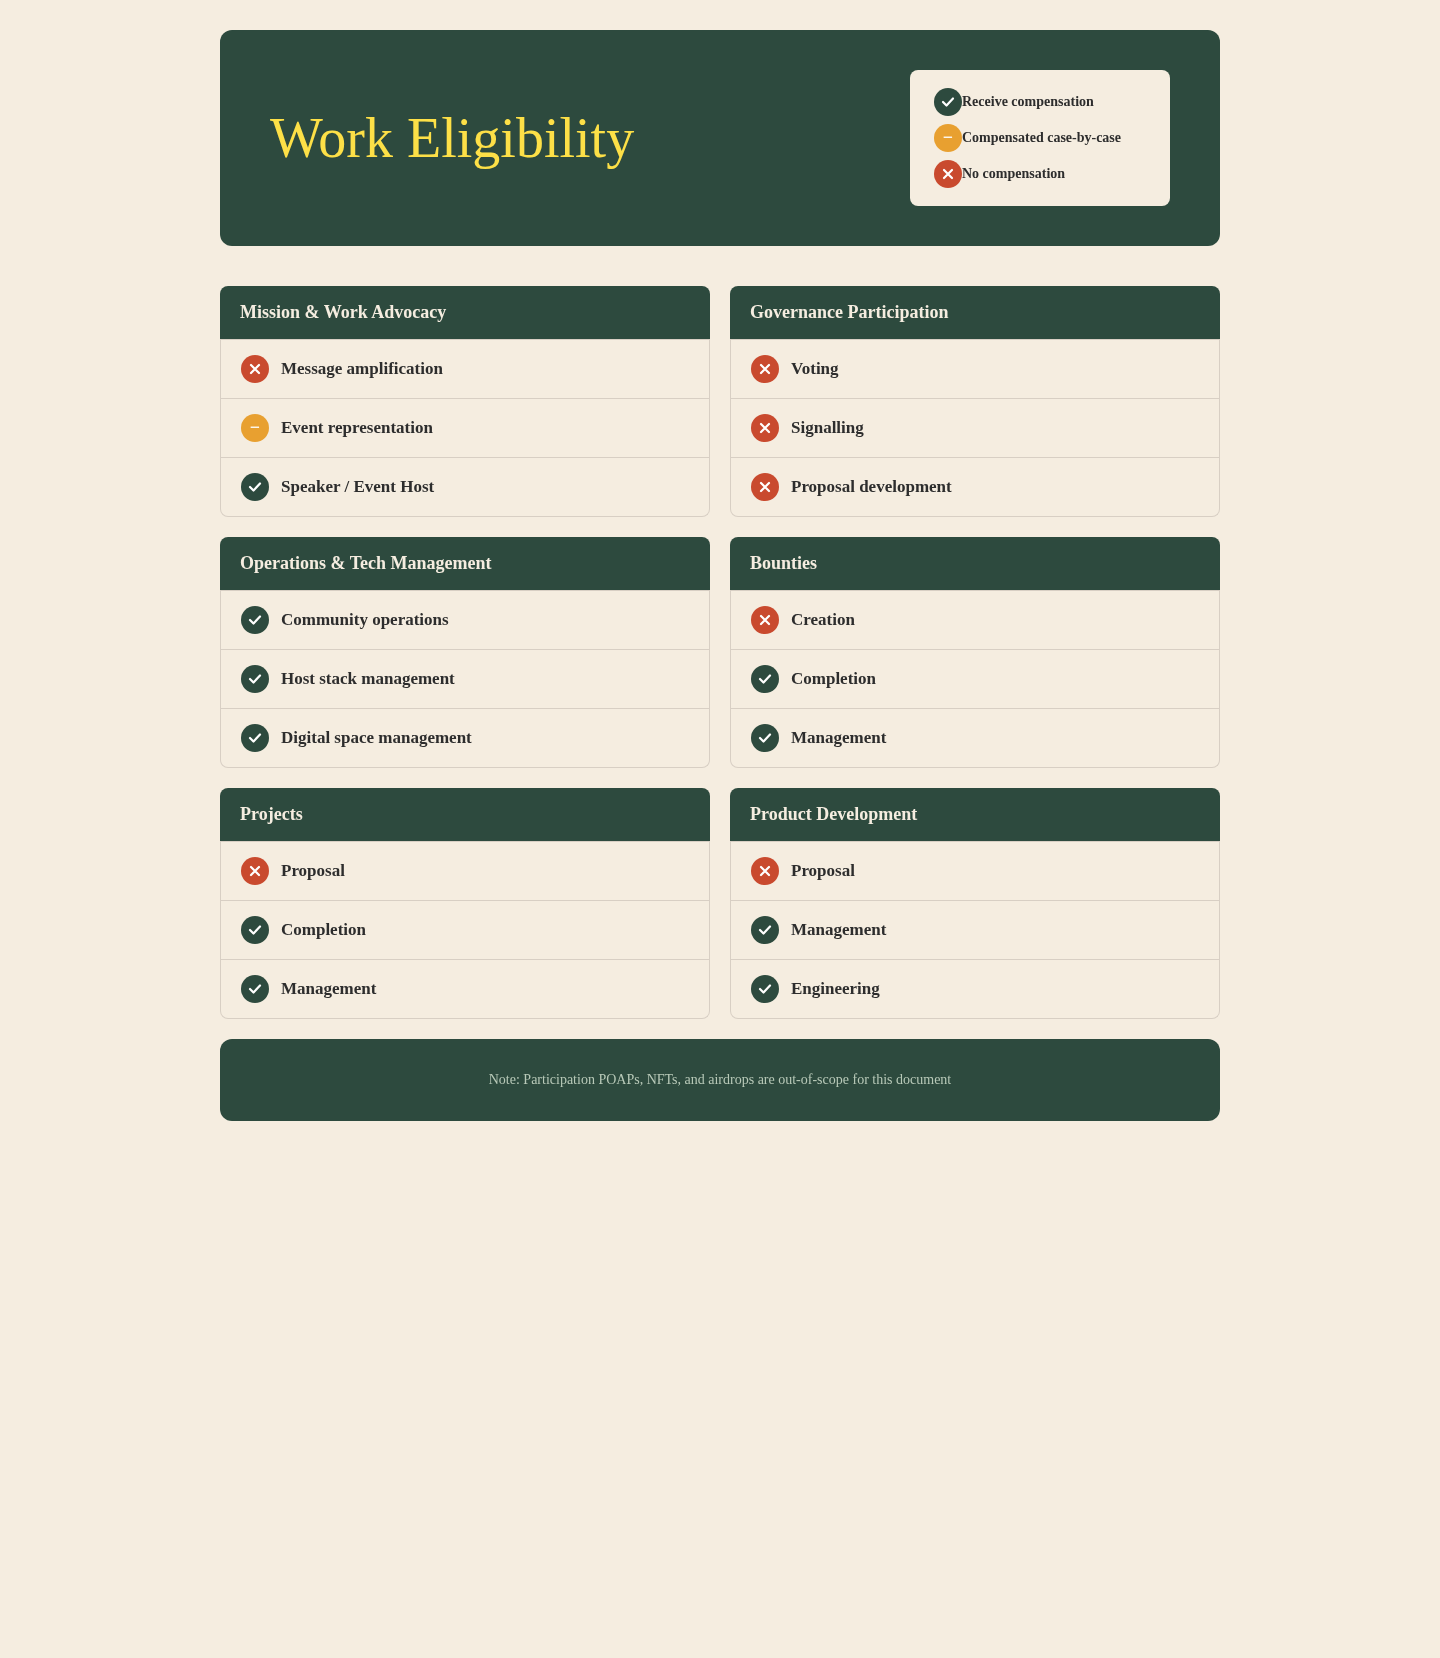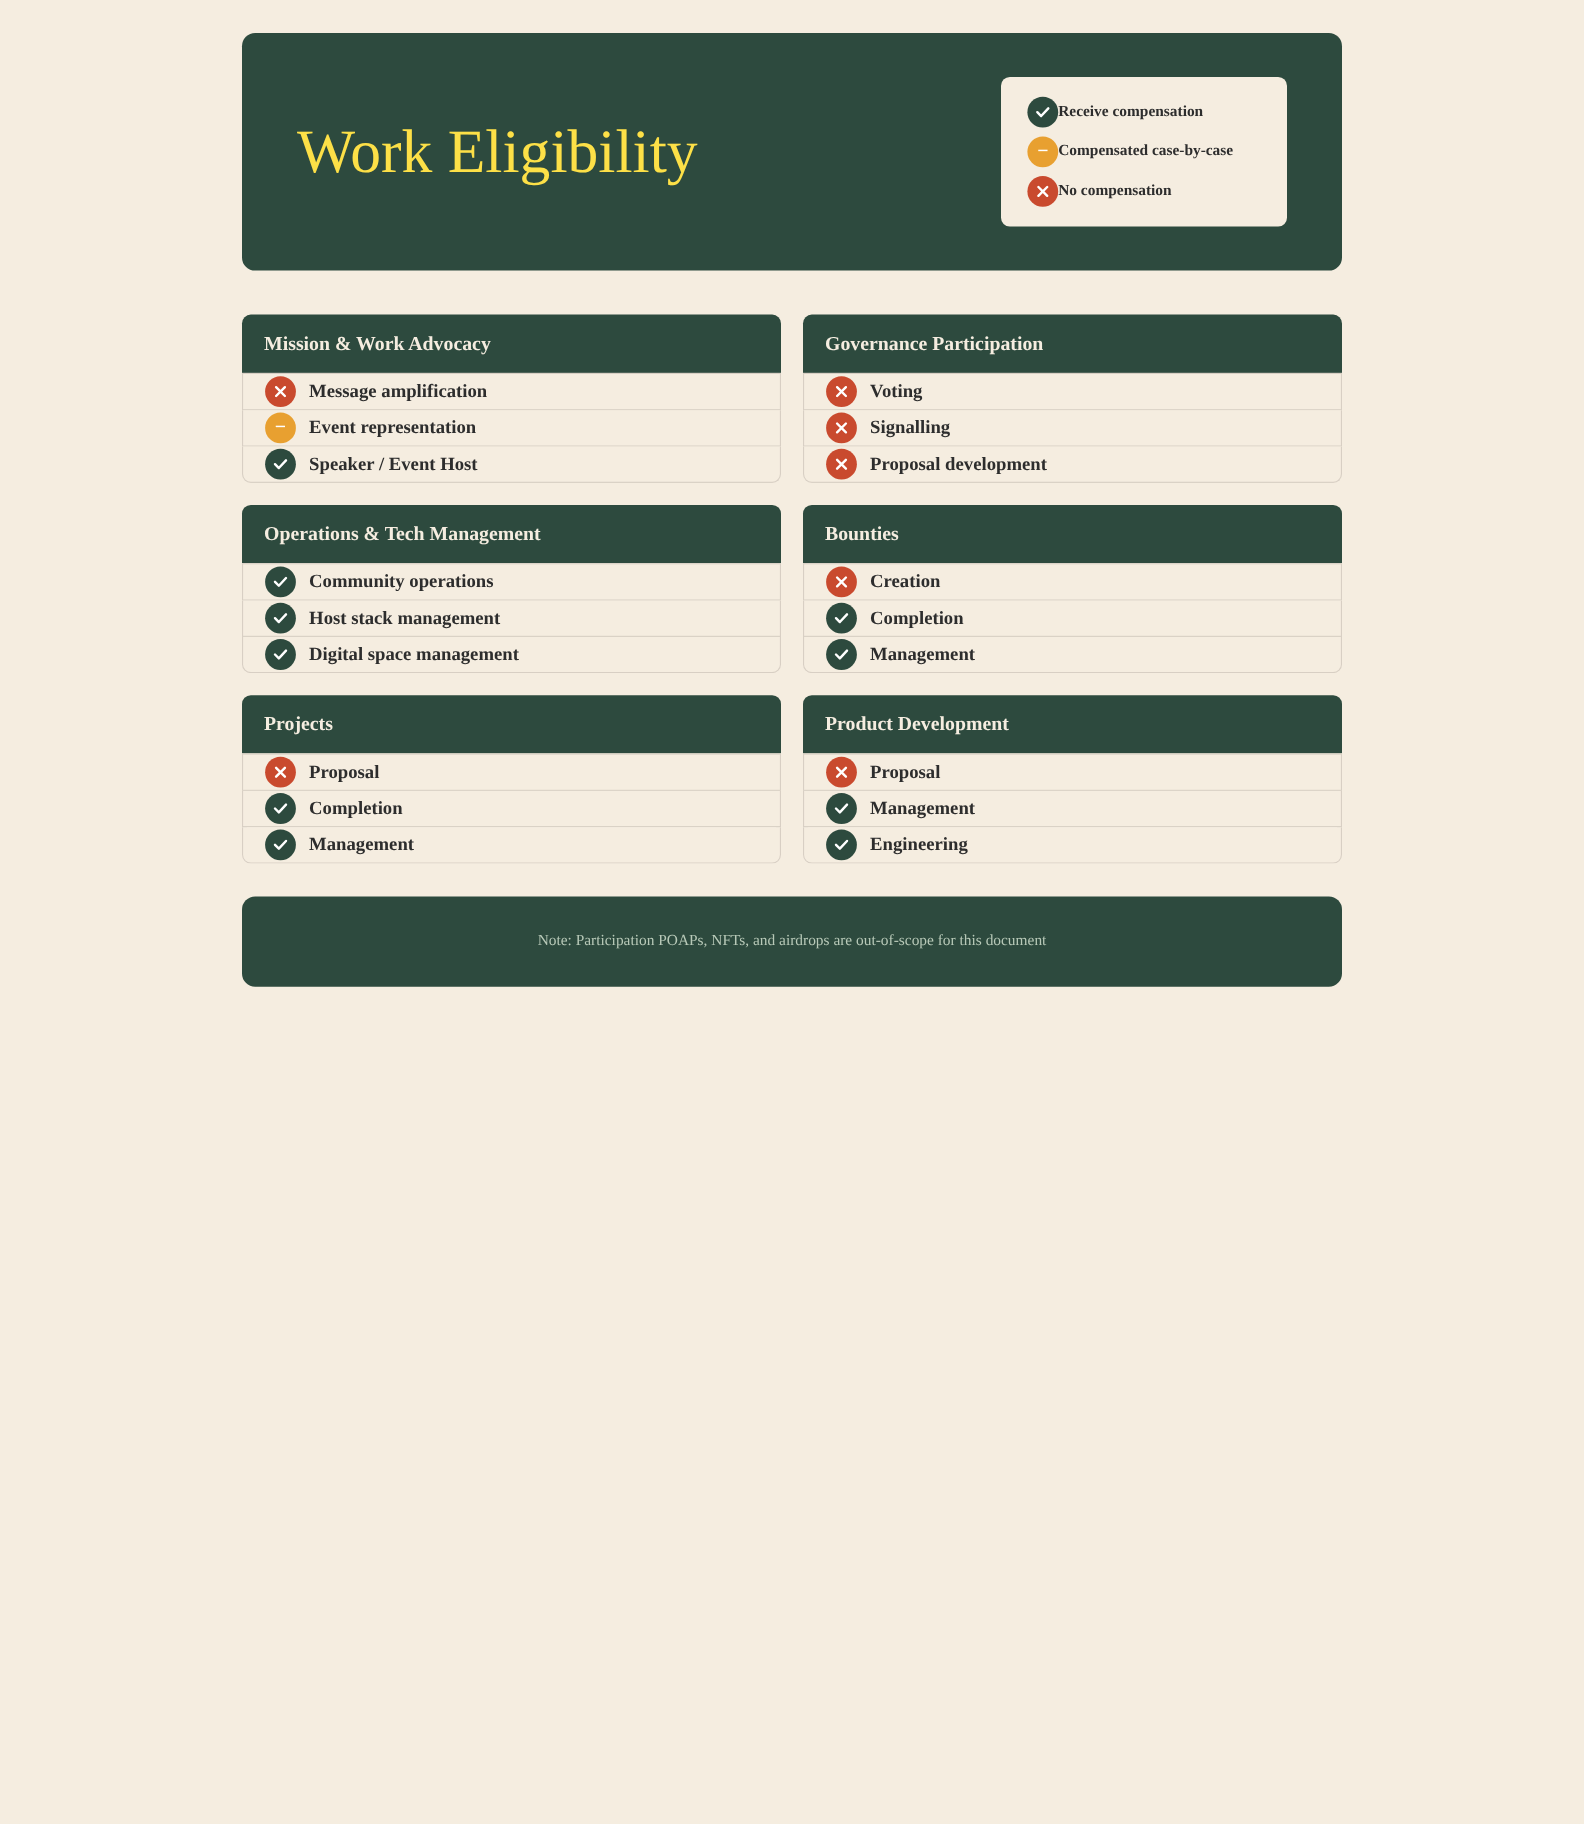--- a/index.html
+++ b/index.html
@@ -69,21 +69,21 @@
     .section-items {
       display: flex;
       flex-direction: column;
       gap: 0;
     }
 
     .section-item {
       background-color: #f5ede0;
       border: 1.5px solid #d8cfc4;
       border-top: none;
-      padding: 2px 20px;
+      padding: 15px 20px;
       display: flex;
       align-items: center;
       gap: 12px;
       font-size: 17px;
       font-weight: 600;
       color: #2d2d2d;
     }
     .section-item:last-child {
       border-radius: 0 0 8px 8px;
     }
@@ -129,21 +129,21 @@
       color: white;
       font-size: 14px;
       font-weight: 700;
     }
 
     
     .footer-card {
       background-color: #2d4a3e;
       border-radius: 12px;
       padding: 30px 40px;
-      margin-top: 30px;
+      margin-top: 20px;
       text-align: center;
     }
     .footer-text {
       color: #b8c9b8;
       font-size: 14px;
       line-height: 1.6;
     }
 
     .check-svg, .x-svg, .minus-svg {
       width: 14px;

